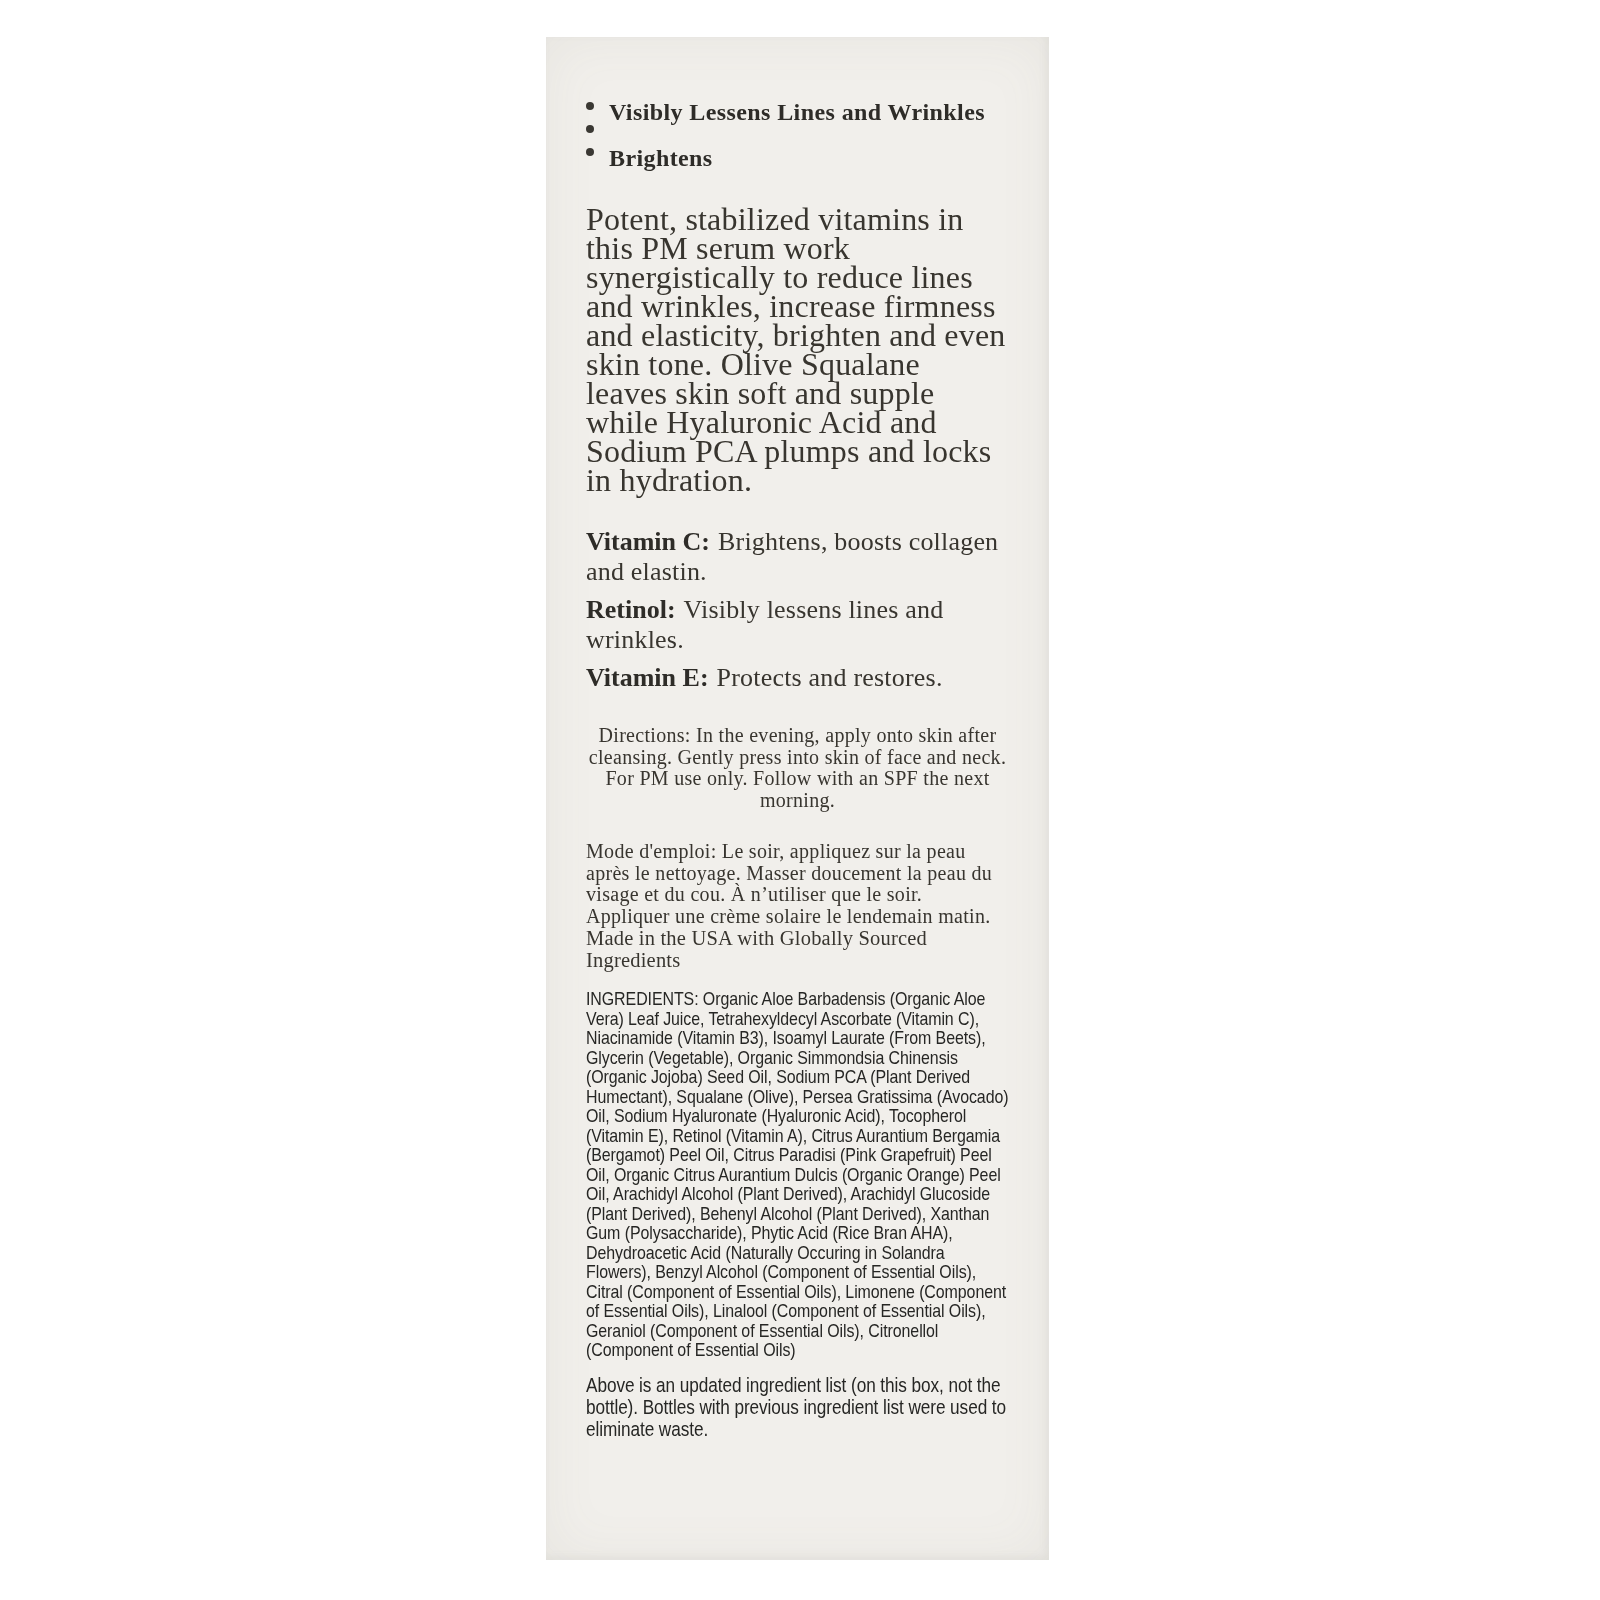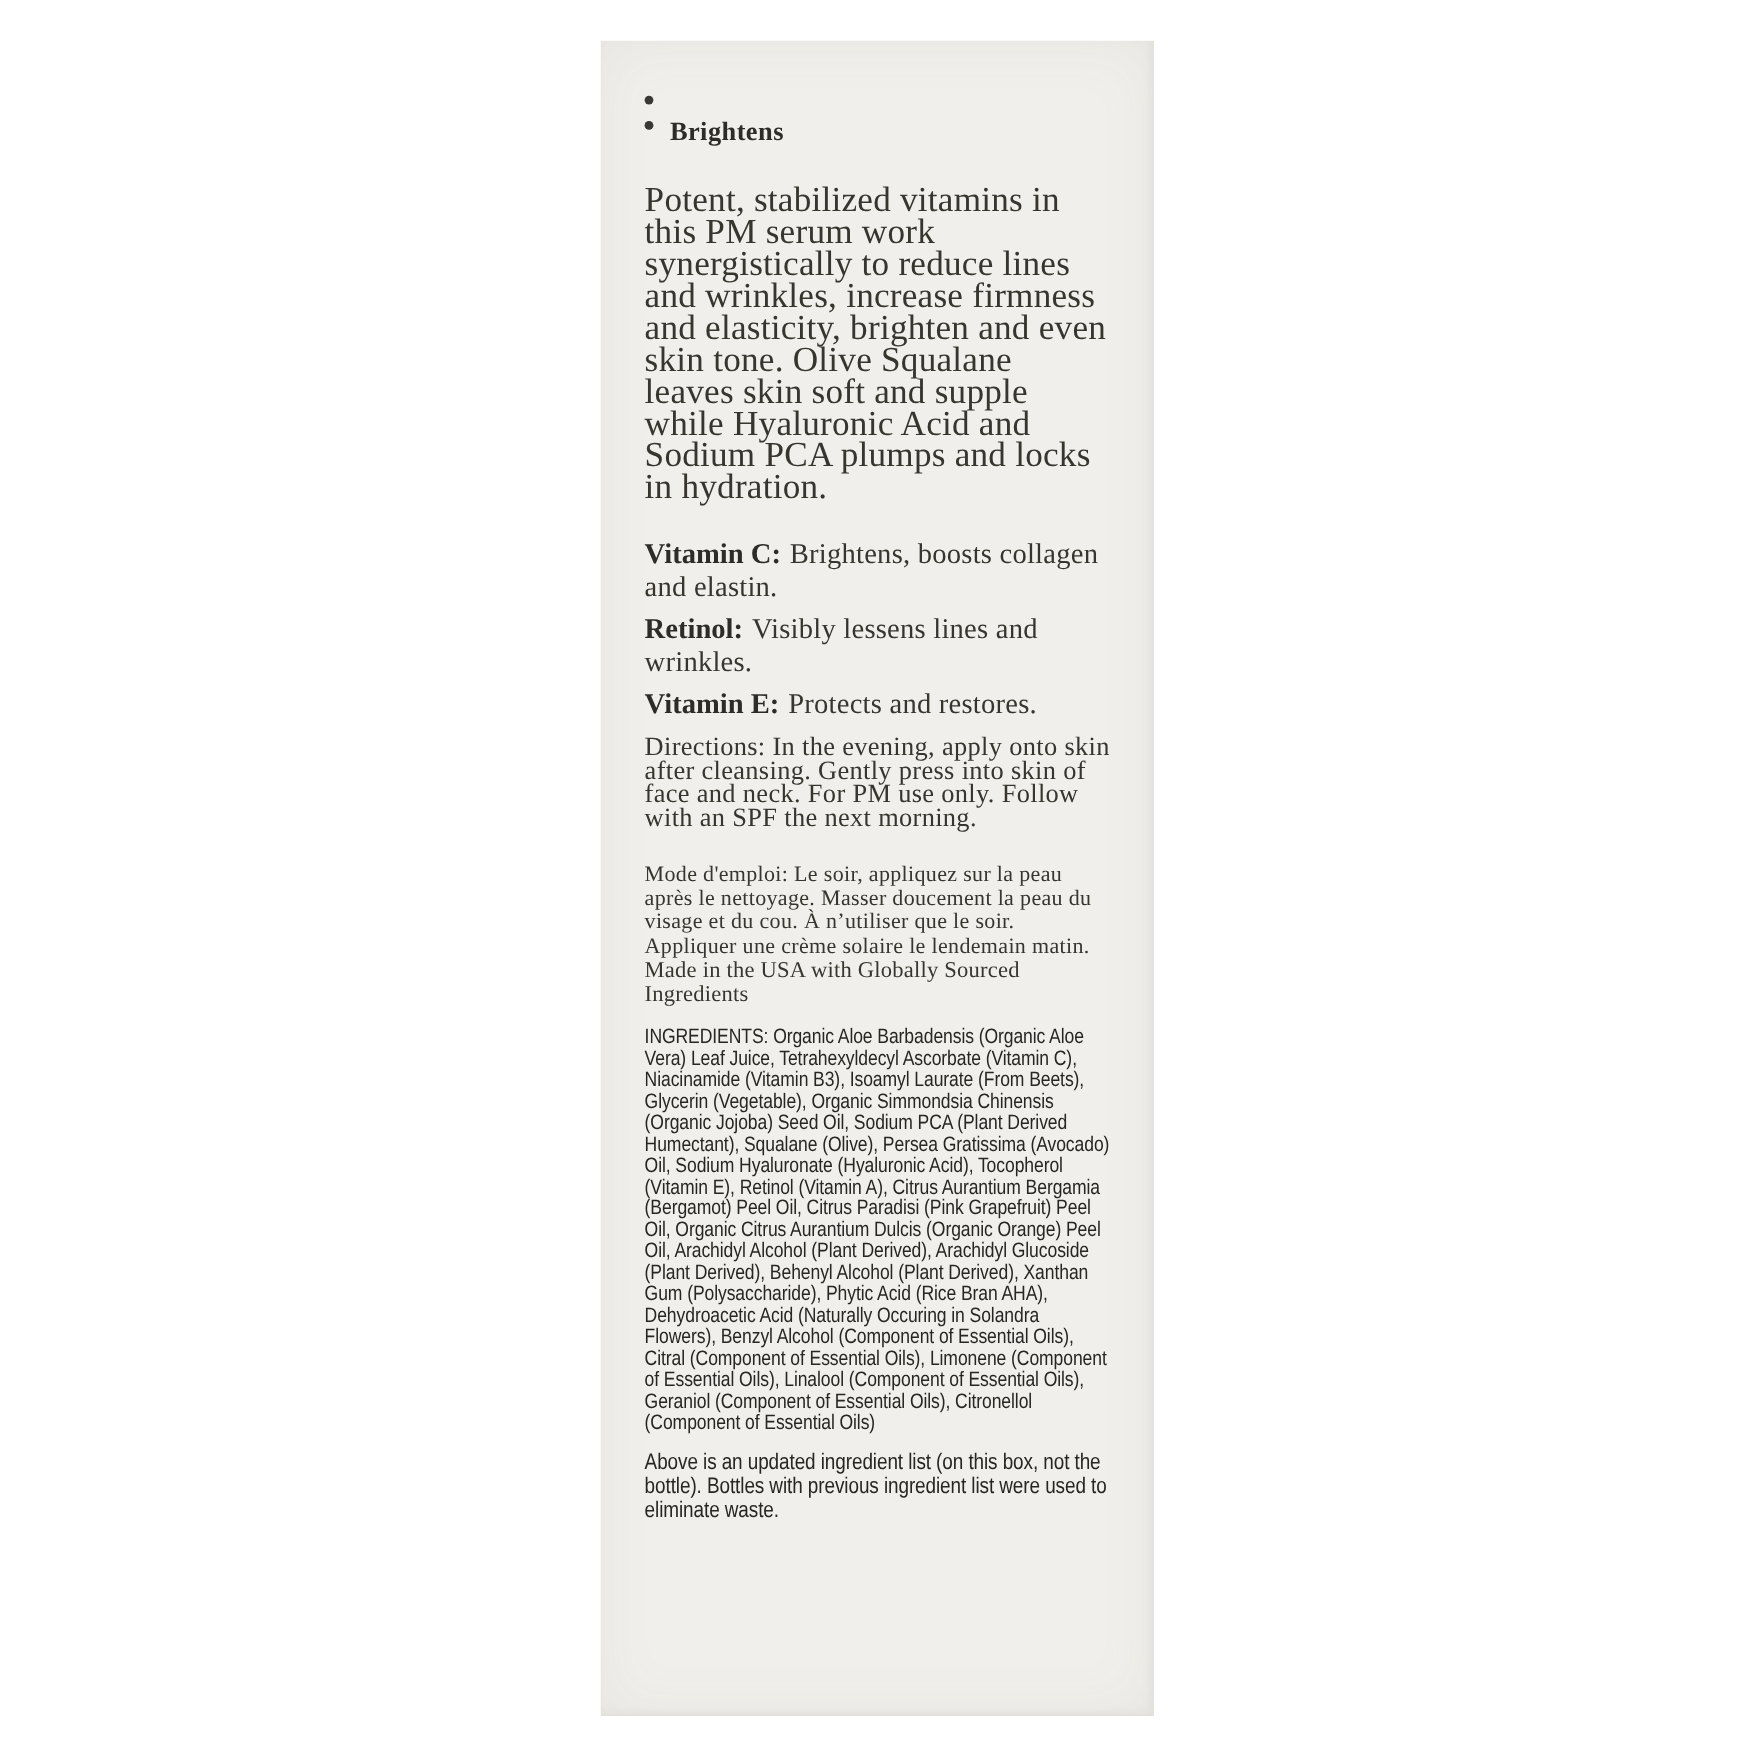--- a/index.html
+++ b/index.html
@@ -69,24 +69,25 @@
     margin-bottom: 8px;
   }
   .active-name {
     font-weight: bold;
     color: #2e2c28;
     padding-right: 8px;
     letter-spacing: 0px;
   }
   
   .directions {
-    margin-top: 14px;
-    font-size: 24px;
+    margin-top: 32px;
+    font-size: 20px;
     line-height: 21.5px;
     letter-spacing: 0.3px;
+    text-align: center;
   }
   .mode {
     margin-top: 30px;
     font-size: 20px;
     line-height: 21.5px;
     letter-spacing: 0.3px;
   }
   .made-in {
     font-size: 20.5px;
     line-height: 22px;
@@ -116,20 +117,24 @@
 </head>
 <body>
 
 <div class="stage">
   <div class="panel">
     <div class="content">
 
       <ul class="bullets">
         <li class="bullet-item">
           <span class="dot"></span>
+          <span>Visibly Lessens Lines and Wrinkles</span>
+        </li>
+        <li class="bullet-item">
+          <span class="dot"></span>
         </li>
         <li class="bullet-item">
           <span class="dot"></span>
           <span>Brightens</span>
         </li>
       </ul>
 
       <p class="description">Potent, stabilized vitamins in this PM serum work synergistically to reduce lines and wrinkles, increase firmness and elasticity, brighten and even skin tone.  Olive Squalane leaves skin soft and supple while Hyaluronic Acid and Sodium PCA plumps and locks in hydration.</p>
 
       <div class="actives">

